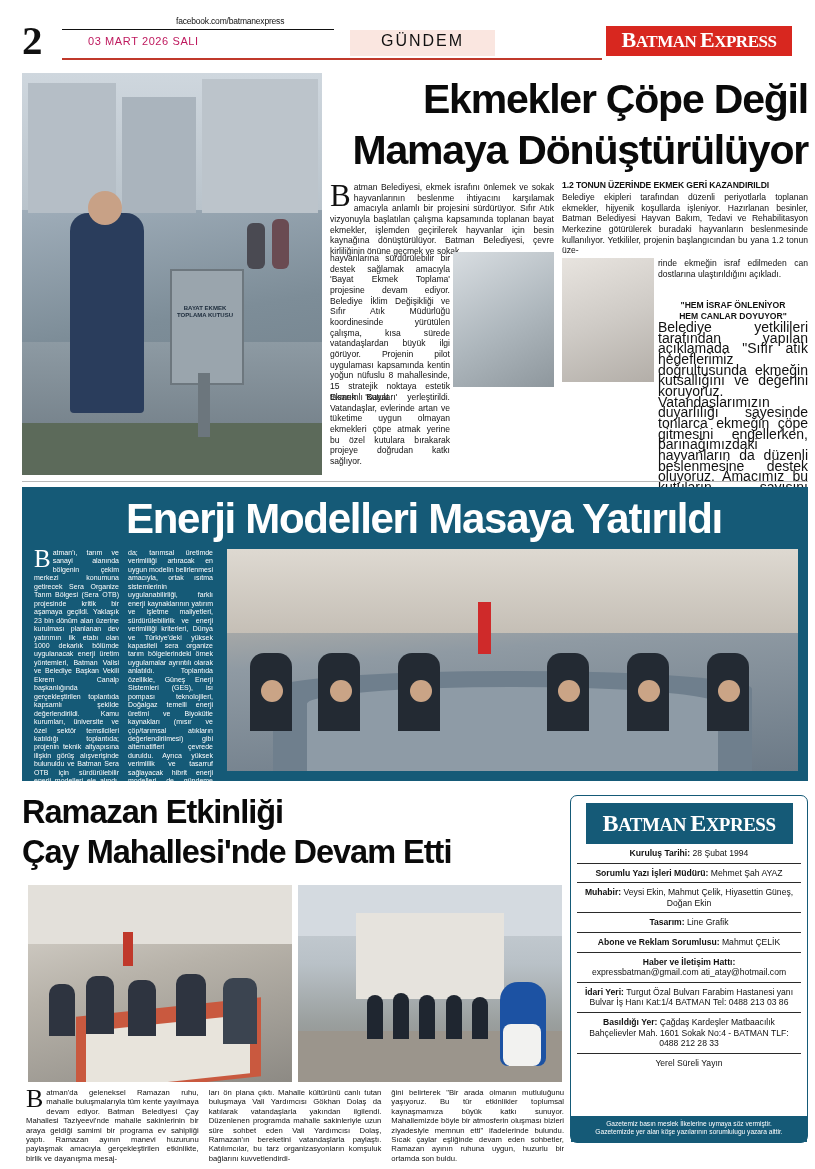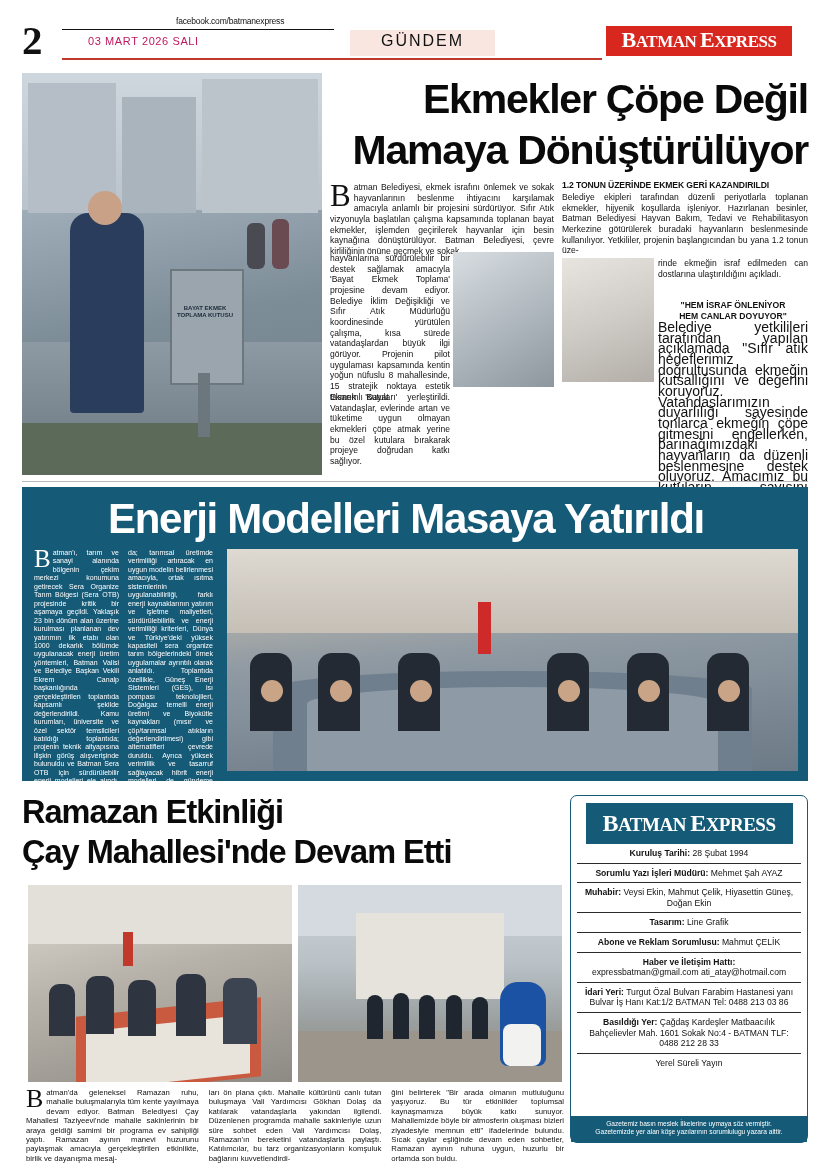--- a/index.html
+++ b/index.html
@@ -123,21 +123,21 @@
   .s1-right-nar2 p{margin:0;}
 
   .rule-s1{position:absolute;left:22px;top:481px;width:786px;height:1px;background:#b9b9b9;}
 
   
   .s2{
     position:absolute;left:22px;top:487px;width:786px;height:294px;
     background:#155a77;
   }
   .s2-head{
-    position:absolute;left:0;top:6px;width:768px;text-align:center;
+    position:absolute;left:18px;top:6px;width:768px;text-align:center;
     color:#ffffff;font-family:"Liberation Sans",sans-serif;font-weight:bold;
     font-size:42px;line-height:52px;letter-spacing:-1.3px;
   }
   .s2-cols{
     position:absolute;left:12px;top:62px;width:180px;height:222px;
     display:flex;gap:9px;
   }
   .s2-col{
     width:85px;font-size:7.0px;line-height:8.45px;color:#ffffff;
     text-align:justify;
@@ -374,21 +374,21 @@
         <span>B</span><span class="sm">ATMAN </span><span>E</span><span class="sm">XPRESS</span>
       </span>
     </div>
     <div class="mb-rows">
       <div class="mb-row"><b>Kuruluş Tarihi:</b><span> 28 Şubat 1994</span></div>
       <div class="mb-row"><b>Sorumlu Yazı İşleri Müdürü:</b><span> Mehmet Şah AYAZ</span></div>
       <div class="mb-row"><b>Muhabir:</b><span> Veysi Ekin, Mahmut Çelik, Hiyasettin Güneş, Doğan Ekin</span></div>
       <div class="mb-row"><b>Tasarım:</b><span> Line Grafik</span></div>
       <div class="mb-row"><b>Abone ve Reklam Sorumlusu:</b><span> Mahmut ÇELİK</span></div>
       <div class="mb-row"><b>Haber ve İletişim Hattı:</b><br><span>expressbatman@gmail.com ati_atay@hotmail.com</span></div>
-      <div class="mb-row"><b>İdari Yeri:</b><span> Turgut Özal Bulvarı Farabim Hastanesi yanı Bulvar İş Hanı Kat:1/2 BATMAN Tel: 0488 213 03 86</span></div>
+      <div class="mb-row"><b>İdari Yeri:</b><span> Turgut Özal Bulvarı Farabim Hastanesi yanı Bulvar İş Hanı Kat:1/4 BATMAN Tel: 0488 213 03 86</span></div>
       <div class="mb-row"><b>Basıldığı Yer:</b><span> Çağdaş Kardeşler Matbaacılık Bahçelievler Mah. 1601 Sokak No:4  -  BATMAN TLF: 0488 212 28 33</span></div>
       <div class="mb-row"><span>Yerel Süreli Yayın</span></div>
     </div>
     <div class="mb-foot">
       <span>Gazetemiz basın meslek İlkelerine uymaya söz vermiştir.</span><br>
       <span>Gazetemizde yer alan köşe yazılarının sorumlulugu yazara aittir.</span>
     </div>
   </div>
 
 </div>

